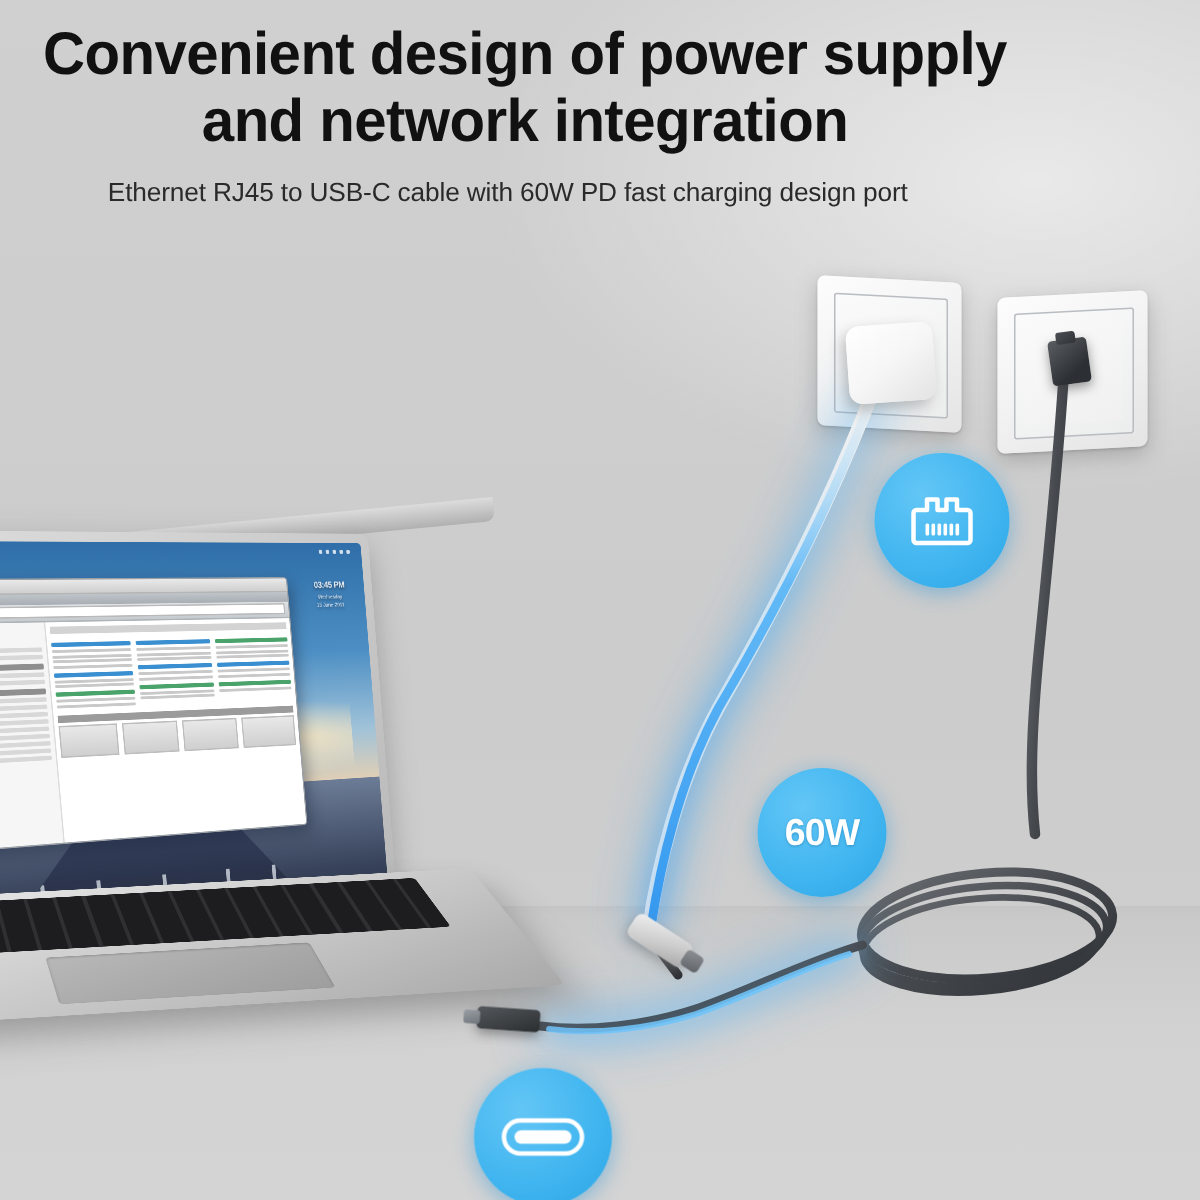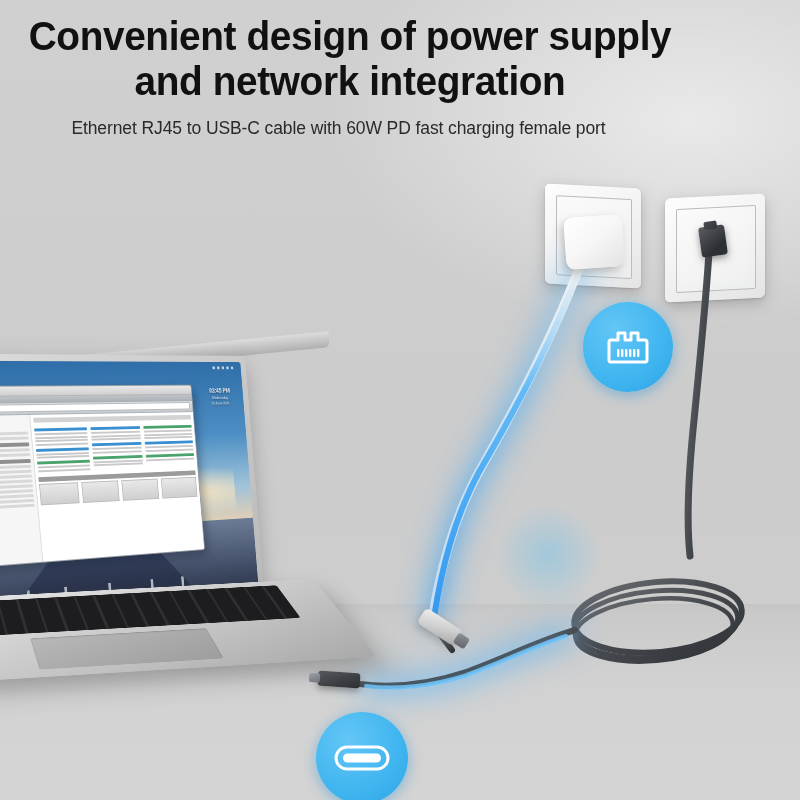--- a/index.html
+++ b/index.html
@@ -169,21 +169,21 @@
 
 <div id="stage">
 
   <div class="bg"></div>
   <div class="wall-shadow"></div>
   <div class="desk-edge"></div>
   <div class="desk"></div>
 
   <div class="header">
     <div class="headline">Convenient design of power supply and network integration</div>
-    <div class="subtitle">Ethernet RJ45 to USB-C cable with 60W PD fast charging female port</div>
+    <div class="subtitle">Ethernet RJ45 to USB-C cable with 60W PD fast charging design port</div>
   </div>
 
   <div class="socket" id="socket-left">
     <div class="inner"></div>
     <div class="inner2"></div>
   </div>
   <div class="adapter"></div>
 
   <div class="socket" id="socket-right">
     <div class="inner"></div>
@@ -365,20 +365,23 @@
         <rect x="16" y="22" width="2.4" height="8" rx="1"></rect>
         <rect x="20" y="22" width="2.4" height="8" rx="1"></rect>
         <rect x="24" y="22" width="2.4" height="8" rx="1"></rect>
         <rect x="28" y="22" width="2.4" height="8" rx="1"></rect>
         <rect x="32" y="22" width="2.4" height="8" rx="1"></rect>
       </g>
     </svg>
   </div>
 
   <div class="halo" style="left:495px;top:502px;width:106px;height:106px;"></div>
+  <div class="badge" id="badge-60w">
+    <span class="badge-text">60W</span>
+  </div>
 
   <div class="halo" style="left:306px;top:702px;width:112px;height:112px;"></div>
   <div class="badge" id="badge-usbc">
     <svg width="56" height="26" viewBox="0 0 56 26">
       <rect x="2" y="2" width="52" height="22" rx="11" fill="none" stroke="#ffffff" stroke-width="3"></rect>
       <rect x="9" y="8.5" width="38" height="9" rx="4.5" fill="#ffffff"></rect>
     </svg>
   </div>
 
   <div class="base-front"></div>

